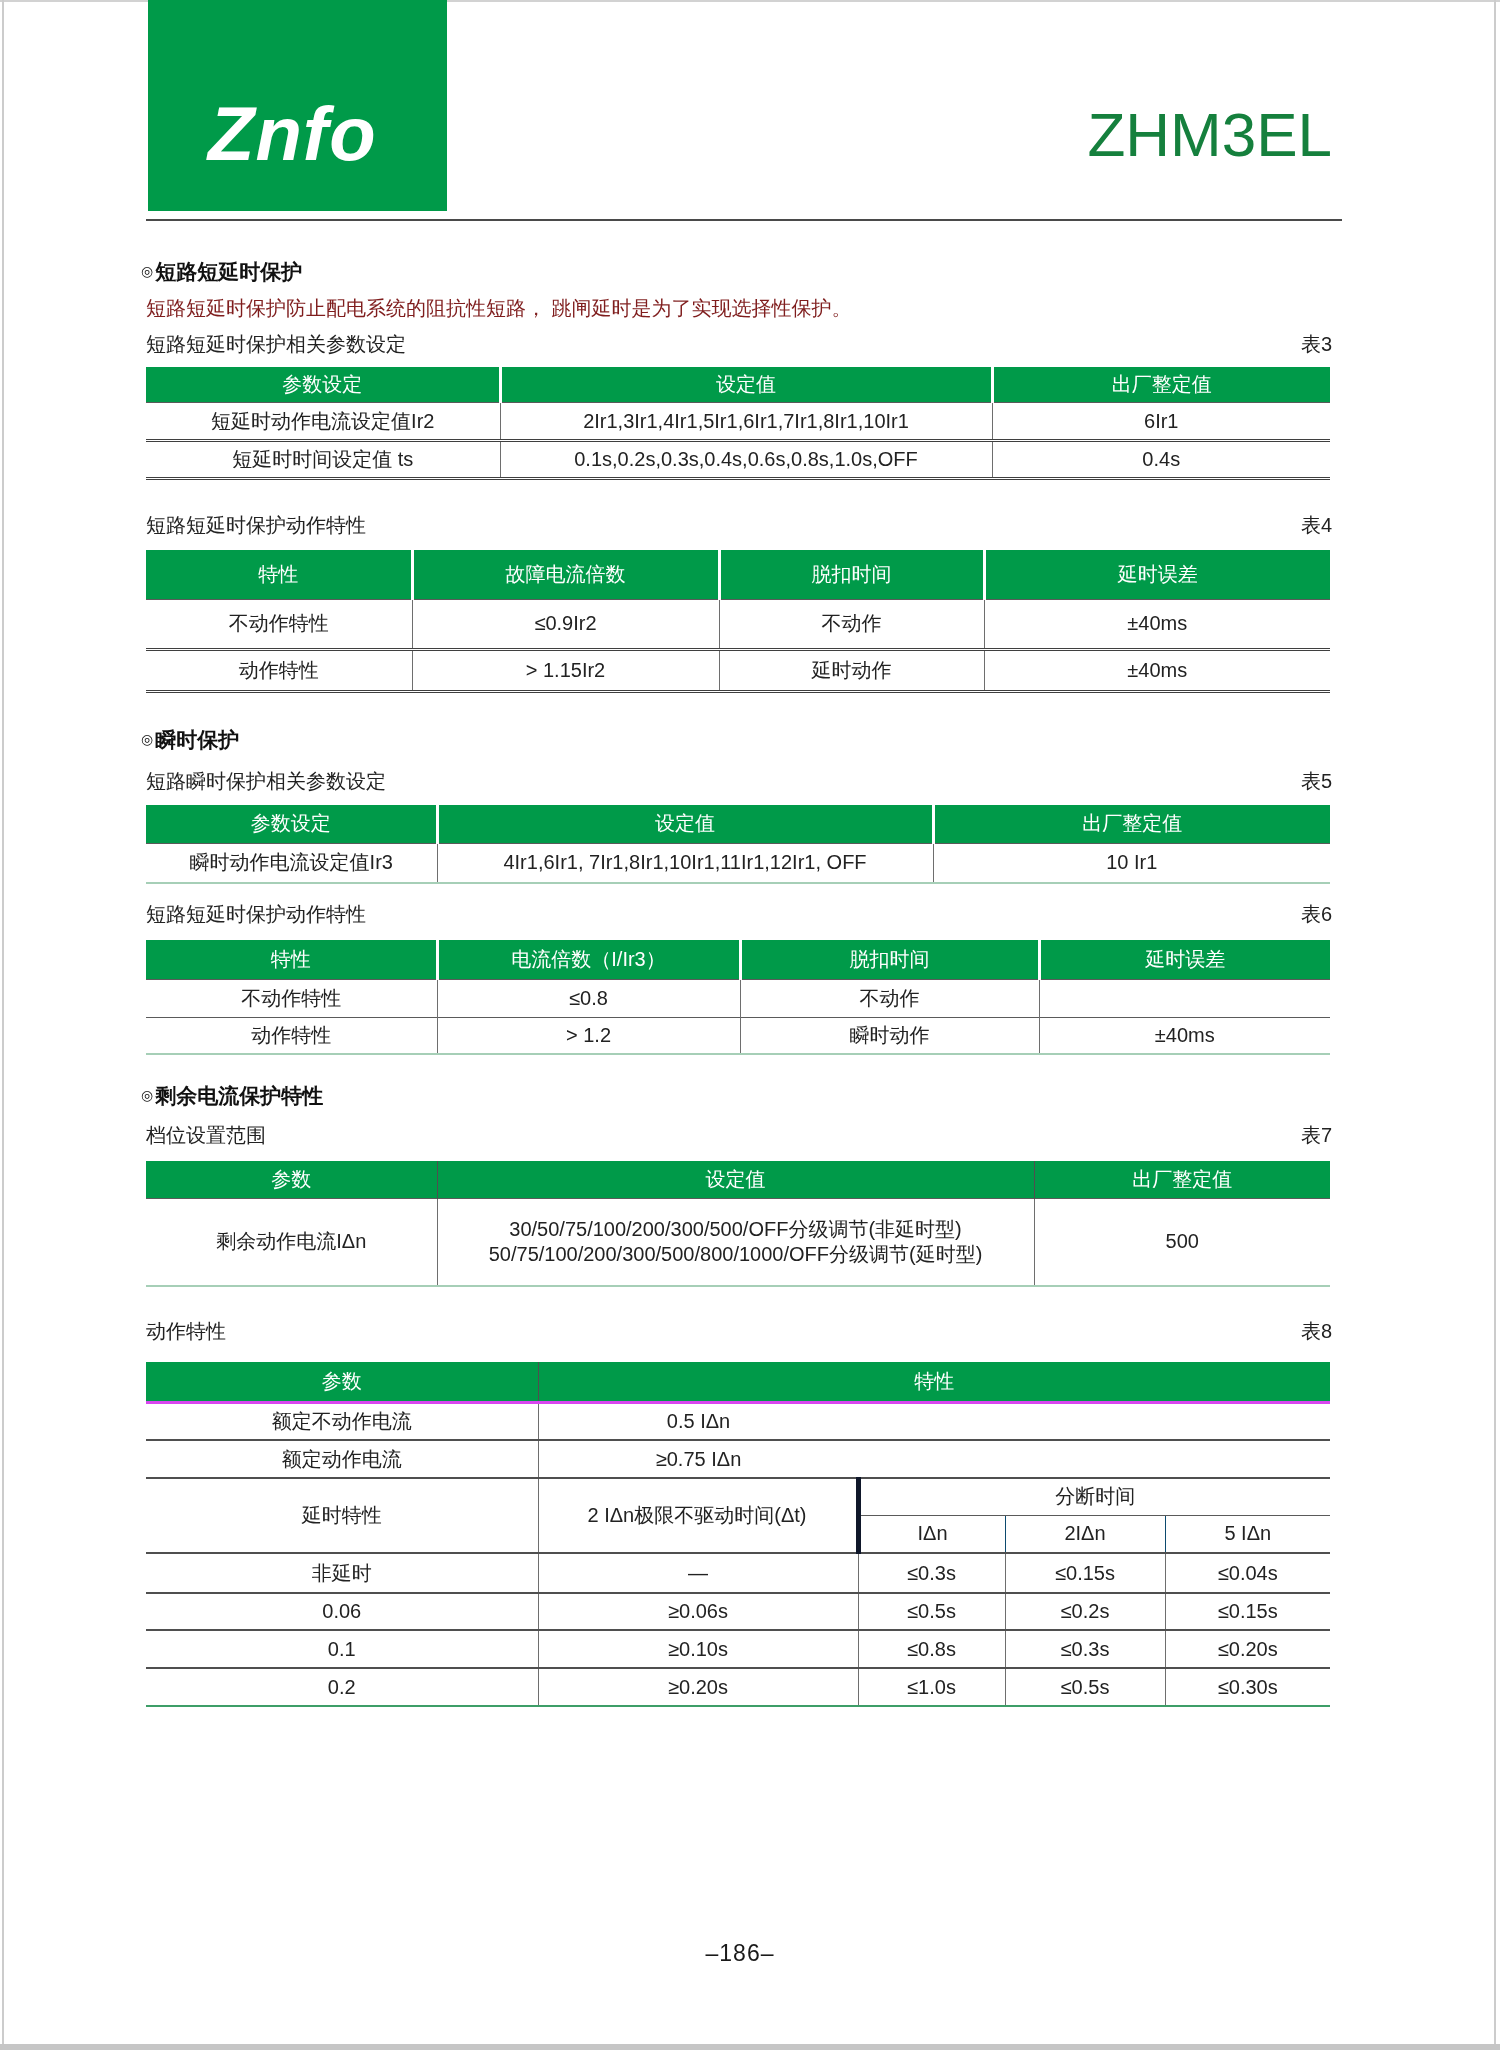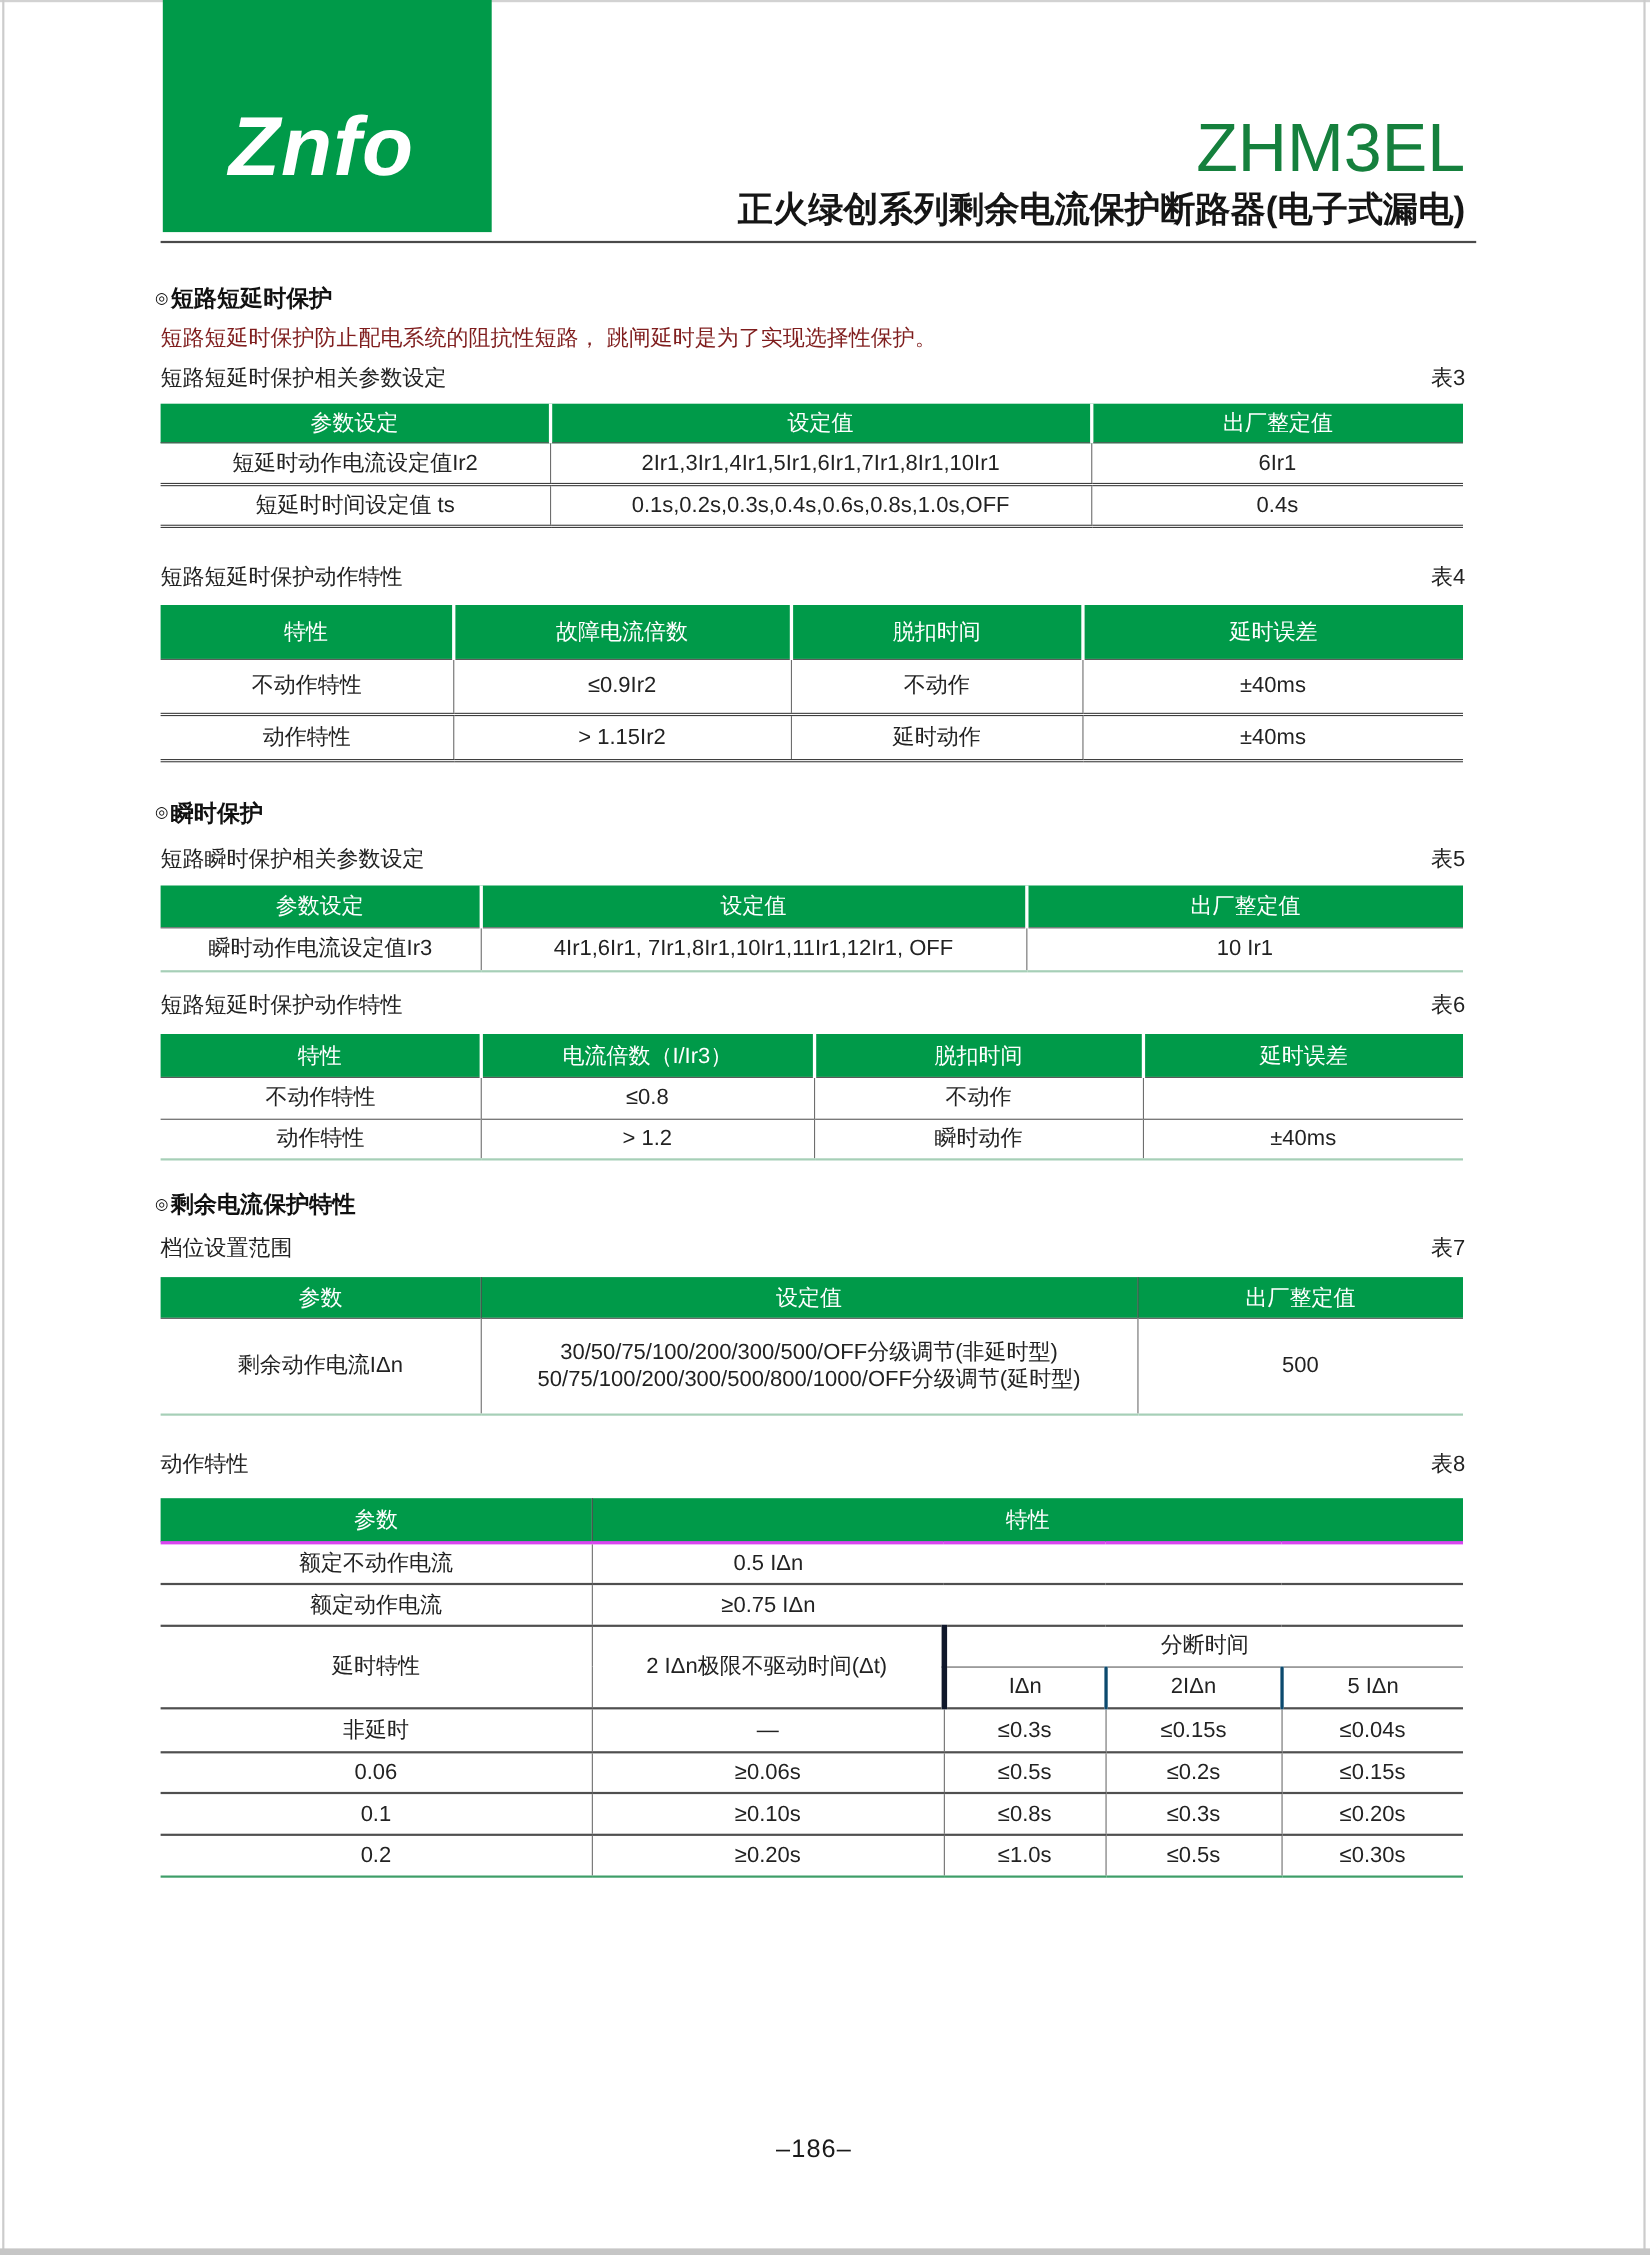--- a/index.html
+++ b/index.html
@@ -52,21 +52,21 @@
   
   .t7set { text-align:left; padding-left:18px; }
   .t7set span { display:block; }
 
   
   table.t8 td.c1 { border-right:1px solid #6e6e6e; }
   table.t8 td.c2 { border-right:5px solid #0f172a; }
   table.t8 td.wide { text-align:left; }
   table.t8 td.wide .narrow { display:inline-block; width:320px; text-align:center; }
   table.t8 td.bt { border-bottom:1px solid #5a5a5a; }
-  table.t8 td.sc2, table.t8 td.sc3 { border-left:3px solid #0c4a6e; }
+  table.t8 td.sc2, table.t8 td.sc3 { border-left:1px solid #0c4a6e; }
   table.t8 tr.sep td { border-top:2px solid #4f4f4f; }
   table.t8 tr.hb8 td { border-top:3px solid #d946ef; }
   table.t8 tr.end8 td { border-bottom:2px solid #3e9e68; }
   table.t8 tr.drow td + td { border-left:1px solid #6e6e6e; }
 
   .page-num { left:0; top:1940px; width:1480px; text-align:center; font-size:23px;
               color:#1a1a1a; letter-spacing:1px; }
 </style>
 </head>
 <body>
@@ -75,21 +75,20 @@
 
   <div class="abs edge-top"></div>
   <div class="abs edge-left"></div>
   <div class="abs edge-right"></div>
   <div class="abs edge-bottom"></div>
 
   <div class="abs logo-block">
     <div class="abs logo-text">Znfo</div>
   </div>
   <div class="abs model">ZHM3EL</div>
-  <div class="abs subtitle">正火绿创系列剩余电流保护断路器(电子式漏电)</div>
   <div class="abs header-rule"></div>
 
   <div class="abs section-head" style="top:260px;">
     <span class="bullet">◎</span><span>短路短延时保护</span>
   </div>
   <div class="abs para" style="top:296px;">短路短延时保护防止配电系统的阻抗性短路， 跳闸延时是为了实现选择性保护。</div>
 
   <div class="abs caption-row" style="top:332px;">
     <span>短路短延时保护相关参数设定</span>
     <span>表3</span>

